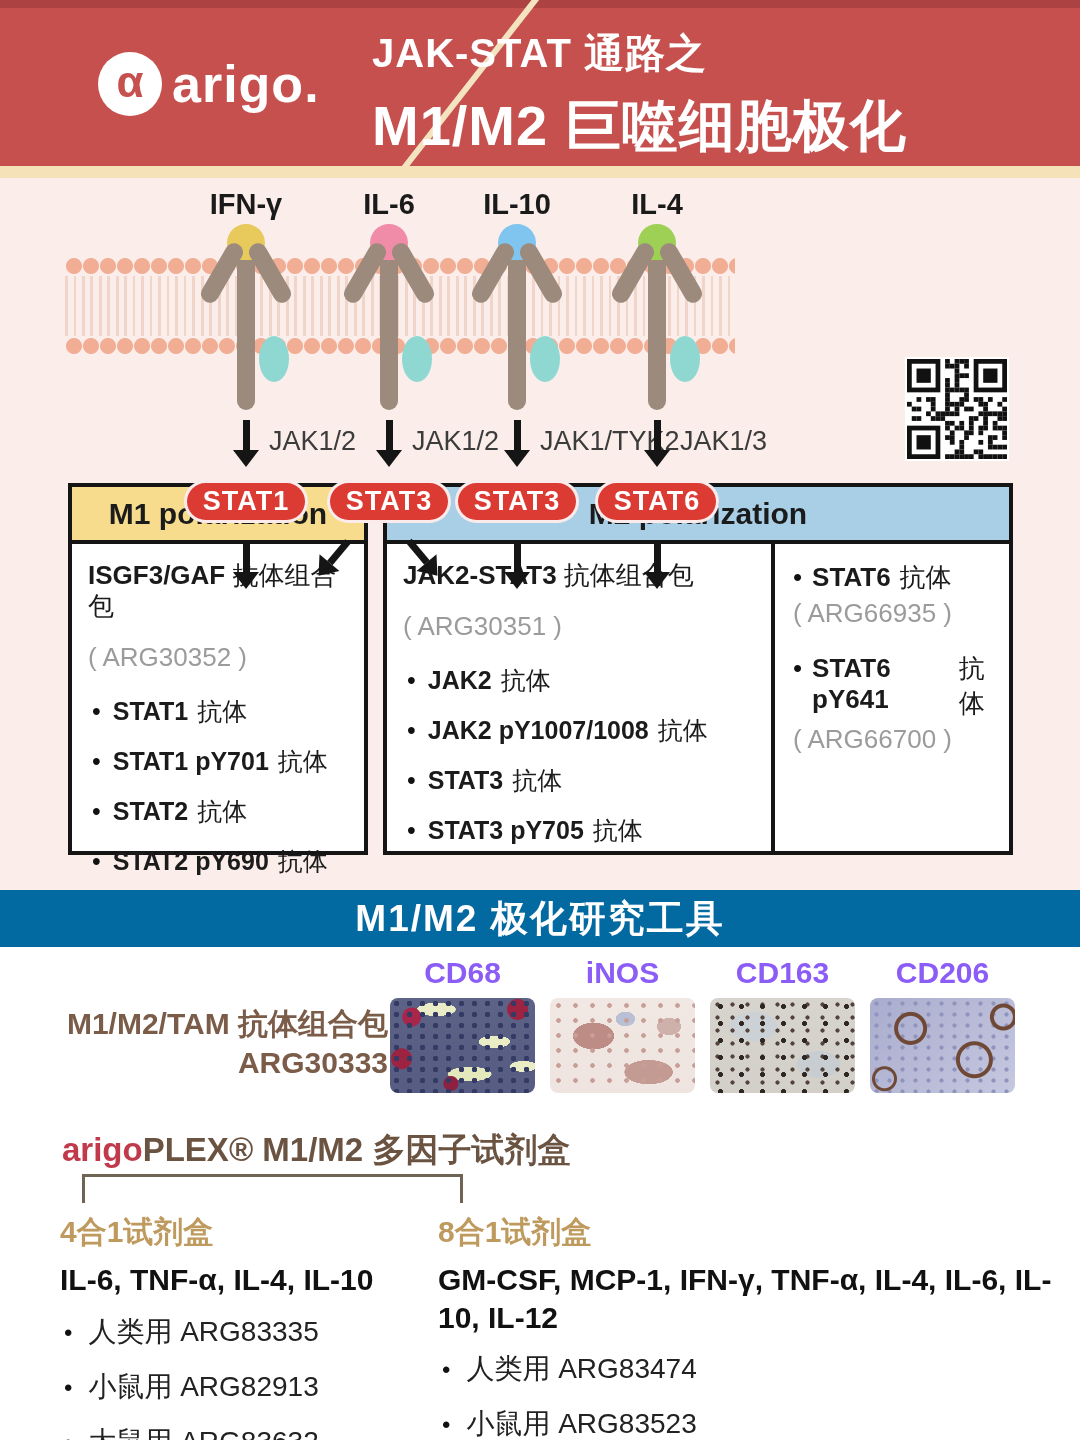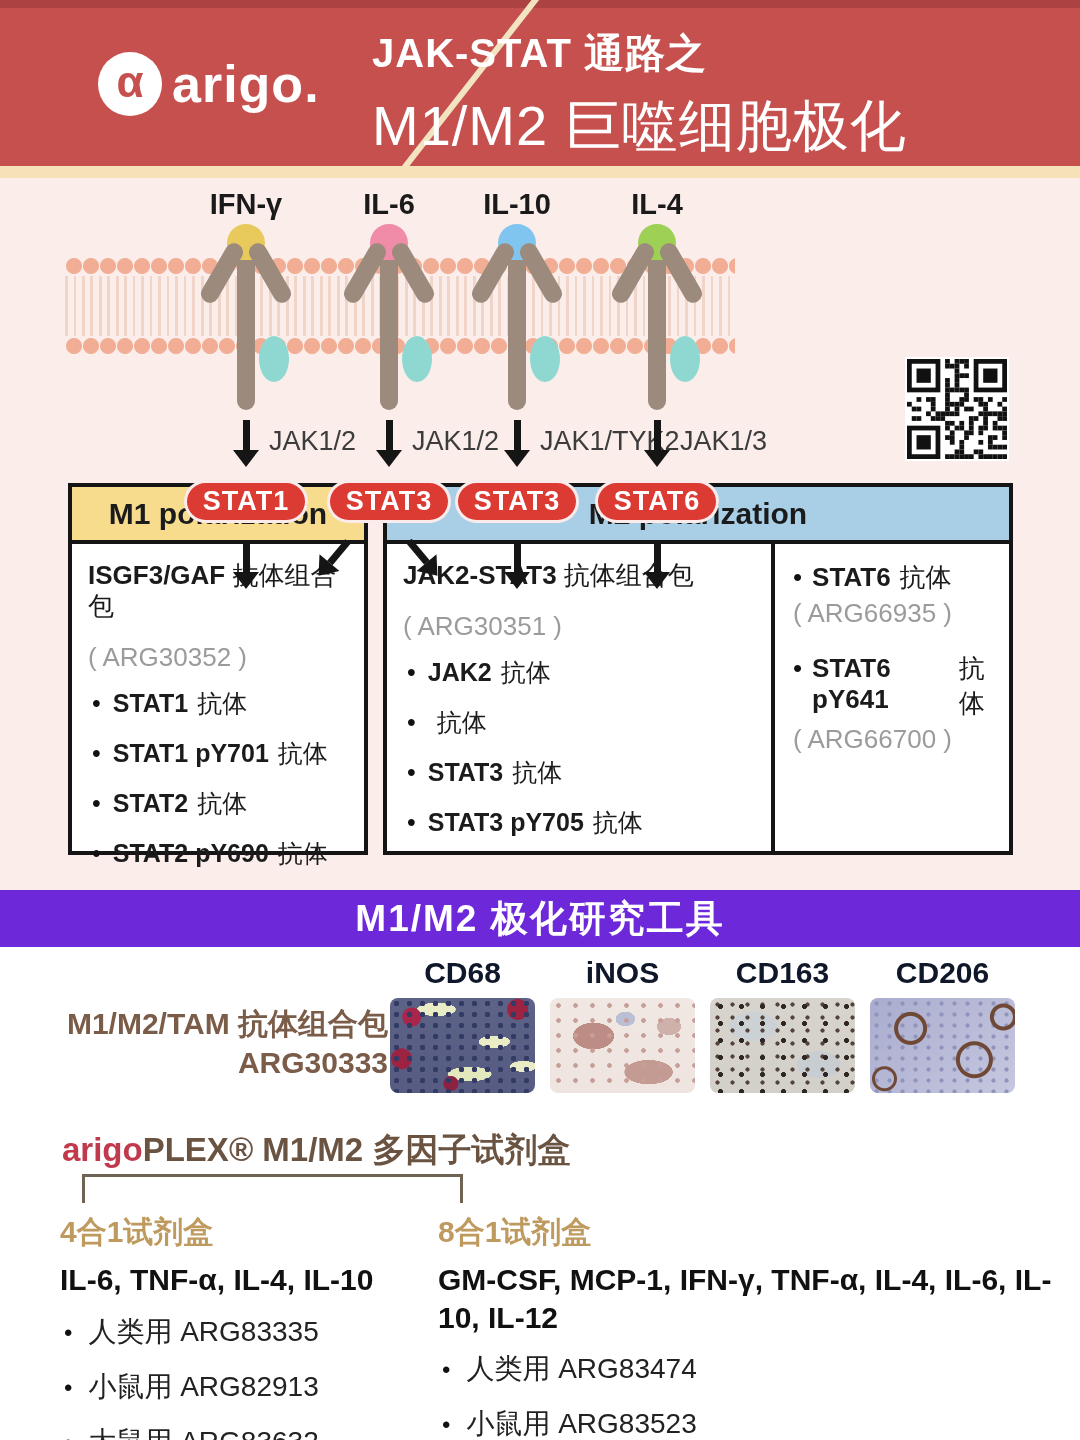--- a/index.html
+++ b/index.html
@@ -12,21 +12,21 @@
   
   .header{position:absolute;left:0;top:0;width:1080px;height:166px;background:#C5504E;overflow:hidden;}
   .header-topline{position:absolute;left:0;top:0;width:100%;height:8px;background:#AC4242;}
   .diag-line{position:absolute;left:462px;top:-30px;width:6px;height:240px;background:#F3E3C0;transform:rotate(38deg);}
   .logo{position:absolute;left:98px;top:52px;display:flex;align-items:center;}
   .logo-mark{width:64px;height:64px;border-radius:50%;background:#ffffff;display:flex;align-items:center;justify-content:center;}
   .logo-mark span{color:#C5504E;font-size:44px;font-weight:bold;line-height:64px;transform:translateY(-2px);}
   .logo-text{color:#ffffff;font-size:52px;font-weight:bold;letter-spacing:1px;margin-left:10px;}
   .header-titles{position:absolute;left:372px;top:26px;color:#fff;}
   .header-title1{font-size:40px;font-weight:600;letter-spacing:1px;}
-  .header-title2{font-size:56px;font-weight:normal;margin-top:8px;letter-spacing:1px;}
+  .header-title2{font-size:56px;font-weight:bold;margin-top:8px;letter-spacing:1px;}
   .header-sep{position:absolute;left:0;top:166px;width:1080px;height:12px;background:#F6E2B8;}
 
   
   .diagram{position:absolute;left:0;top:178px;width:1080px;height:712px;background:#FAEDEA;}
   .membrane{position:absolute;left:65px;top:78px;width:670px;height:100px;z-index:1;}
   .membrane .heads{height:20px;background-image:radial-gradient(circle at 9px 10px,#F2AE94 7.5px,rgba(0,0,0,0) 8.5px);background-size:17px 20px;background-repeat:repeat-x;}
   .membrane .tails{height:60px;background-image:repeating-linear-gradient(90deg,rgba(238,203,188,.9) 0 2.5px,rgba(0,0,0,0) 2.5px 8.5px);opacity:.8;}
   .rcol{position:absolute;top:10px;width:150px;height:480px;z-index:2;}
   .rc1{left:171px}.rc2{left:314px}.rc3{left:442px}.rc4{left:582px}
   .ligand-label{position:absolute;top:0;width:100%;text-align:center;font-size:29px;font-weight:600;color:#1a1a1a;}
@@ -57,44 +57,44 @@
   
   .polbox{position:absolute;top:483px;background:#fff;border:4px solid #151515;box-sizing:border-box;}
   .m1box{left:68px;width:300px;height:372px;}
   .m2box{left:383px;width:630px;height:372px;}
   .polhead{height:53px;border-bottom:4px solid #151515;display:flex;align-items:center;justify-content:center;font-size:30px;font-weight:bold;color:#1b1b1b;}
   .m1box .polhead{background:#F6DC8C;}
   .m2box .polhead{background:#A9CFE7;}
   .kit-title{font-size:26px;font-weight:bold;line-height:1.2;}
   .kit-title .zh{font-weight:normal;}
   .kit-code{font-size:26px;color:#9b9b9b;margin-top:20px;}
-  .ab-list{list-style:none;margin:14px 0 0 0;padding:0;text-align:right;}
+  .ab-list{list-style:none;margin:22px 0 0 0;padding:0;text-align:right;}
   .ab-list li{display:flex;align-items:baseline;font-size:25px;margin-bottom:17px;}
   .ab-list li::before{content:"•";font-size:25px;margin:0 12px 0 4px;color:#111;}
   .ab-list .en{font-weight:bold;white-space:nowrap;}
   .ab-list .zh{margin-left:9px;}
   .m1-body{padding:16px 12px 0 16px;}
   .m2-body{display:flex;height:311px;}
   .m2-left{width:388px;border-right:4px solid #151515;box-sizing:border-box;padding:16px 8px 0 16px;}
   .m2-right{flex:1;padding:16px 6px 0 18px;}
   .m2r-item{margin-bottom:22px;}
   .m2r-line{display:flex;align-items:baseline;font-size:26px;}
   .m2r-line::before{content:"•";font-size:26px;margin-right:10px;color:#111;}
   .m2r-line .en{font-weight:bold;}
   .m2r-line .zh{margin-left:9px;}
   .m2r-code{font-size:26px;color:#9b9b9b;margin-top:3px;}
 
   
-  .banner{position:absolute;left:0;top:890px;width:1080px;height:57px;background:#6d28d9;display:flex;align-items:center;justify-content:center;color:#fff;font-size:37px;font-weight:bold;letter-spacing:2px;}
+  .banner{position:absolute;left:0;top:890px;width:1080px;height:57px;background:#0369a1;display:flex;align-items:center;justify-content:center;color:#fff;font-size:37px;font-weight:bold;letter-spacing:2px;}
 
   
   .panel-label{position:absolute;left:60px;top:1004px;width:328px;text-align:right;color:#7A5C49;font-size:30px;font-weight:bold;line-height:1.3;}
   .ihc-fig{position:absolute;top:956px;width:145px;}
   .f1{left:390px}.f2{left:550px}.f3{left:710px}.f4{left:870px}
-  .ihc-label{text-align:center;font-size:30px;font-weight:bold;color:#0f172a;height:40px;}
+  .ihc-label{text-align:center;font-size:30px;font-weight:bold;color:#8b5cf6;height:40px;}
   .ihc-img{width:145px;height:95px;border-radius:8px;margin-top:2px;}
   .ihc-cd68{
     background-image:
       radial-gradient(circle,#333a63 2.6px,rgba(0,0,0,0) 3px),
       radial-gradient(circle at 15% 20%,#a8264b 0 9px,rgba(0,0,0,0) 10px),
       radial-gradient(circle at 88% 12%,#9c2342 0 10px,rgba(0,0,0,0) 11px),
       radial-gradient(circle at 8% 64%,#9c2342 0 10px,rgba(0,0,0,0) 11px),
       radial-gradient(circle at 42% 90%,#8e2040 0 7px,rgba(0,0,0,0) 8px),
       radial-gradient(ellipse 32px 11px at 32% 12%,#e9ecc4 0 60%,rgba(0,0,0,0) 61%),
       radial-gradient(ellipse 26px 10px at 72% 46%,#e9ecc4 0 60%,rgba(0,0,0,0) 61%),
@@ -446,20 +446,21 @@
   <div class="m2-body">
     <div class="m2-left">
       <div class="kit-title"><span class="en">JAK2-STAT3</span> <span class="zh">抗体组合包</span></div>
       <div class="kit-code">( ARG30351 )</div>
       <ul class="ab-list">
         <li>
             <span class="en">JAK2</span>
             <span class="zh">抗体</span>
           </li>
         <li>
+            <span class="en">JAK2 pY1007/1008</span>
             <span class="zh">抗体</span>
           </li>
         <li>
             <span class="en">STAT3</span>
             <span class="zh">抗体</span>
           </li>
         <li>
             <span class="en">STAT3 pY705</span>
             <span class="zh">抗体</span>
           </li>

